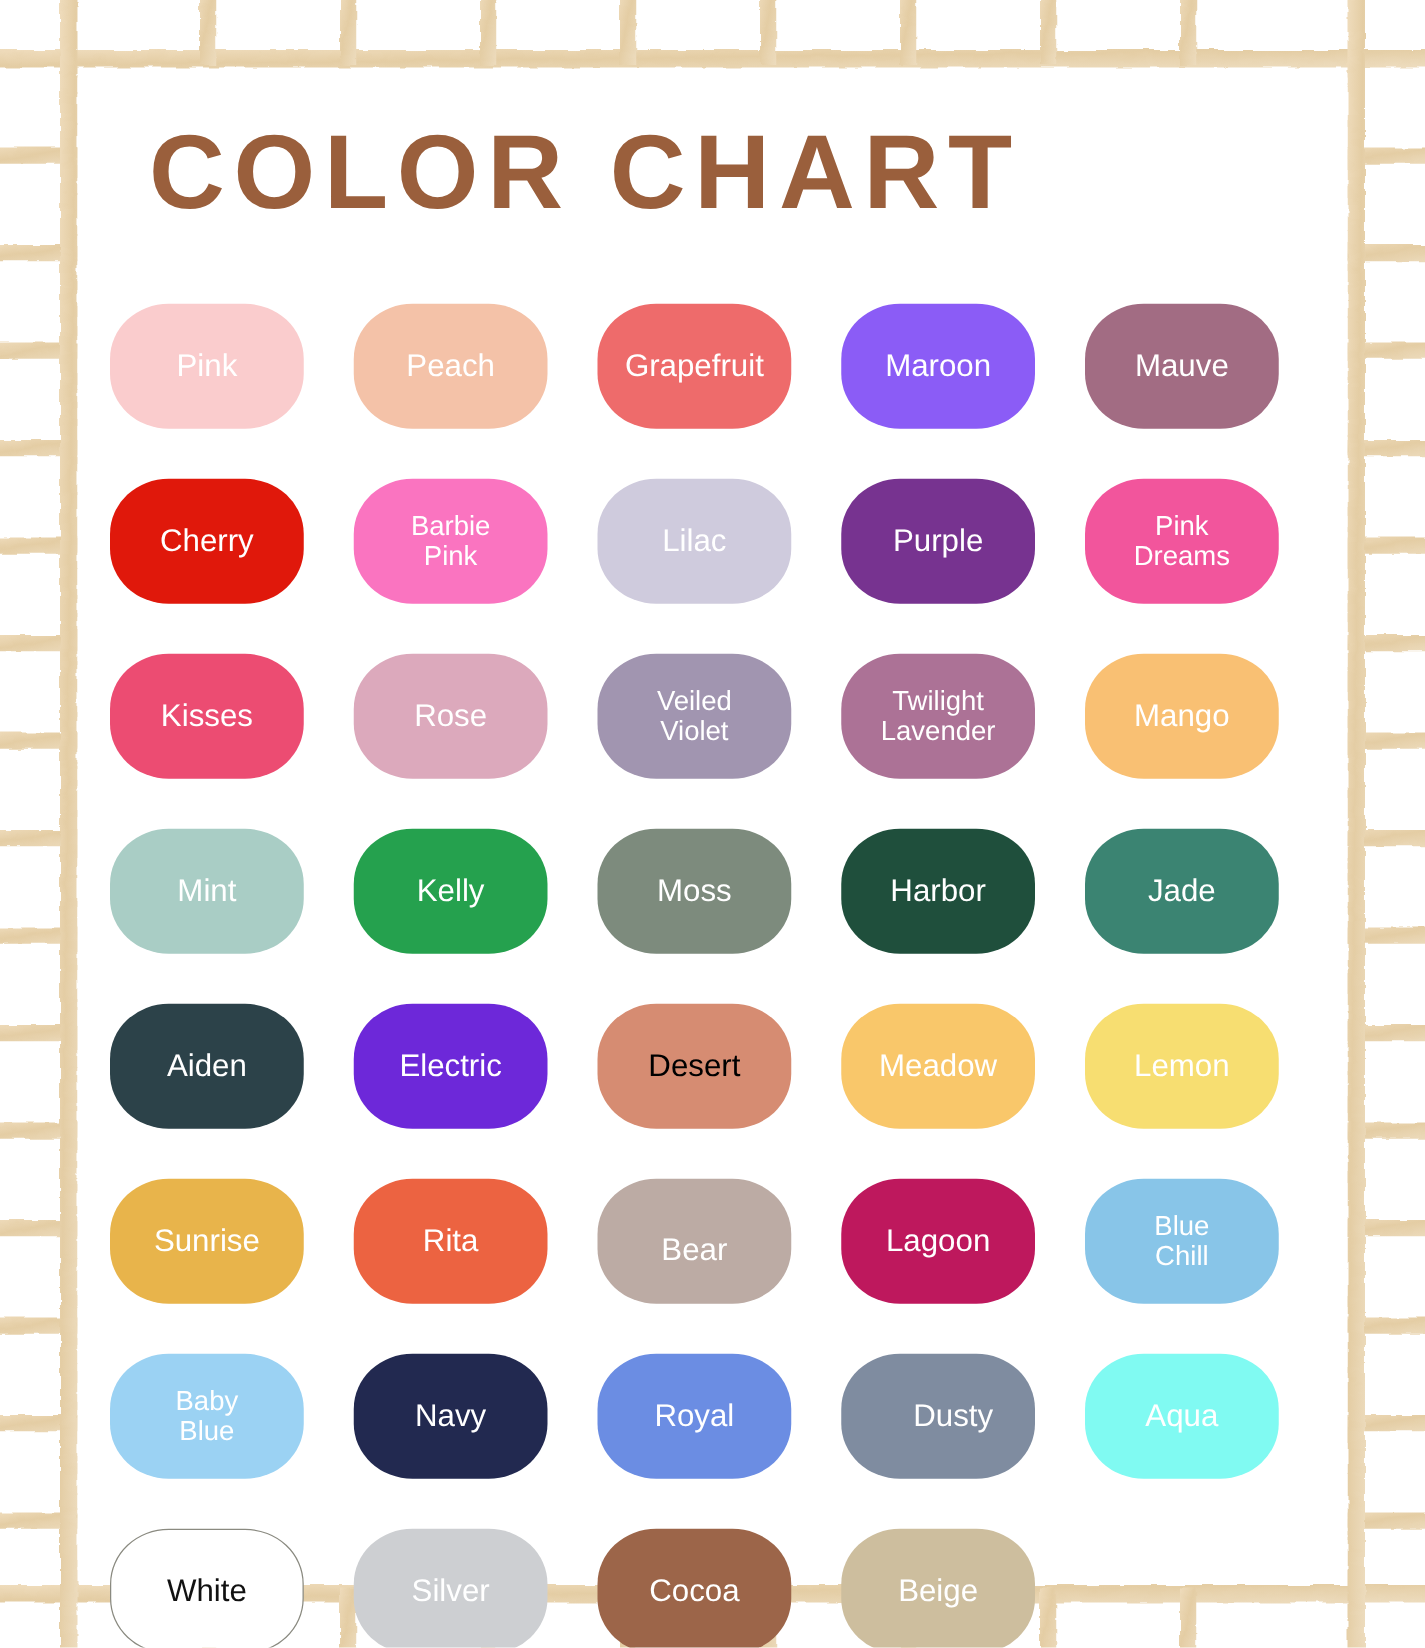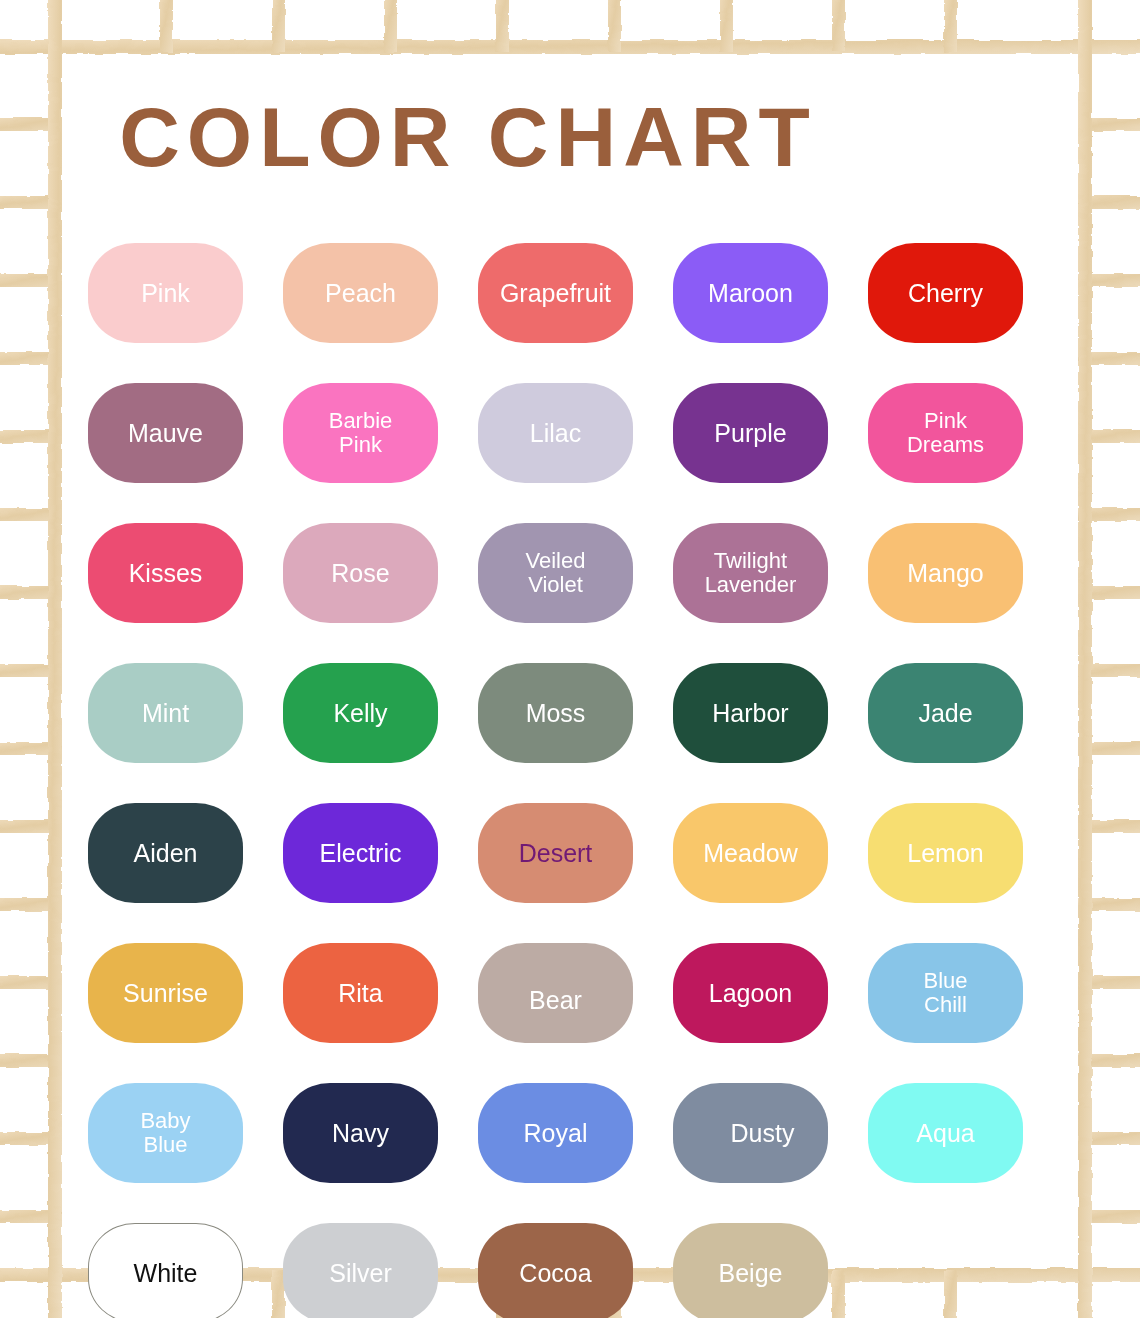--- a/index.html
+++ b/index.html
@@ -175,25 +175,25 @@
     </div>
     <div class="swatch" style="background: rgb(244, 194, 168);">
       <span class="swatch-label" style="color: rgb(255, 255, 255);">Peach</span>
     </div>
     <div class="swatch" style="background: rgb(238, 107, 107);">
       <span class="swatch-label" style="color: rgb(255, 255, 255);">Grapefruit</span>
     </div>
     <div class="swatch" style="background: #8b5cf6;">
       <span class="swatch-label" style="color: rgb(255, 255, 255);">Maroon</span>
     </div>
+    <div class="swatch" style="background: rgb(162, 108, 131);">
+      <span class="swatch-label" style="color: rgb(255, 255, 255);">Mauve</span>
+    </div>
     <div class="swatch" style="background: rgb(224, 24, 11);">
       <span class="swatch-label" style="color: rgb(255, 255, 255);">Cherry</span>
-    </div>
-    <div class="swatch" style="background: rgb(162, 108, 131);">
-      <span class="swatch-label" style="color: rgb(255, 255, 255);">Mauve</span>
     </div>
     <div class="swatch" style="background: rgb(250, 116, 192);">
       <span class="swatch-label small" style="color: rgb(255, 255, 255);">Barbie
 Pink</span>
     </div>
     <div class="swatch" style="background: rgb(207, 203, 221);">
       <span class="swatch-label" style="color: rgb(255, 255, 255);">Lilac</span>
     </div>
     <div class="swatch" style="background: rgb(119, 51, 144);">
       <span class="swatch-label" style="color: rgb(255, 255, 255);">Purple</span>
@@ -234,21 +234,21 @@
     <div class="swatch" style="background: rgb(59, 132, 114);">
       <span class="swatch-label" style="color: rgb(255, 255, 255);">Jade</span>
     </div>
     <div class="swatch" style="background: rgb(44, 66, 73);">
       <span class="swatch-label" style="color: rgb(255, 255, 255);">Aiden</span>
     </div>
     <div class="swatch" style="background: #6d28d9;">
       <span class="swatch-label" style="color: rgb(255, 255, 255);">Electric</span>
     </div>
     <div class="swatch" style="background: rgb(214, 140, 114);">
-      <span class="swatch-label" style="color: #701a75;">Desert</span>
+      <span class="swatch-label" style="color: #000000;">Desert</span>
     </div>
     <div class="swatch" style="background: rgb(249, 199, 106);">
       <span class="swatch-label" style="color: rgb(255, 255, 255);">Meadow</span>
     </div>
     <div class="swatch" style="background: rgb(247, 222, 113);">
       <span class="swatch-label" style="color: rgb(255, 255, 255);">Lemon</span>
     </div>
     <div class="swatch" style="background: rgb(232, 180, 75);">
       <span class="swatch-label" style="color: rgb(255, 255, 255);">Sunrise</span>
     </div>

